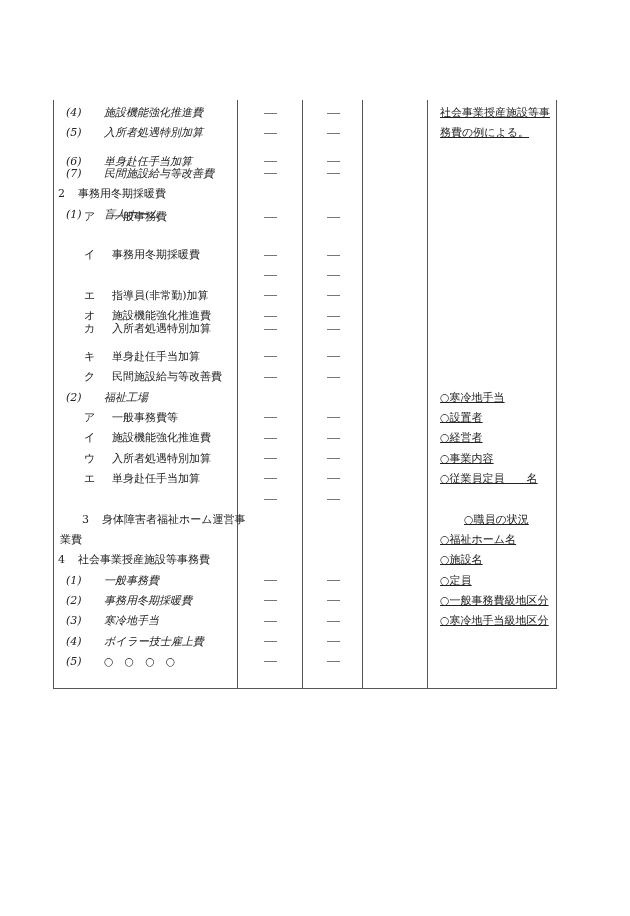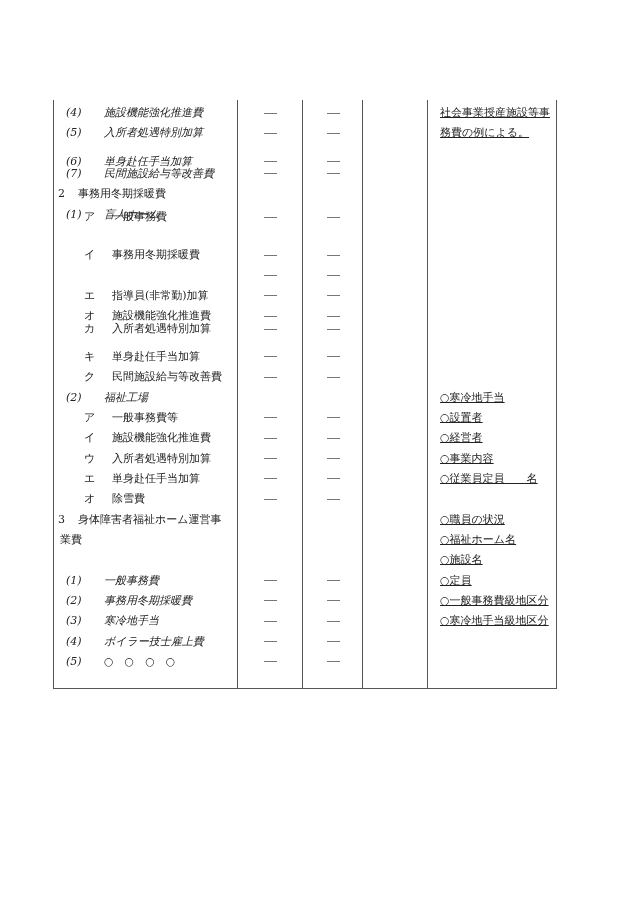--- a/index.html
+++ b/index.html
@@ -136,38 +136,38 @@
       <div class="c3"><span class="dash" title="—"></span></div>
       <div class="c5">○事業内容</div>
     </div>
     <div class="row" style="top: 368.94px;">
       <div class="c1 lvl2"><span class="kana">エ</span><span>単身赴任手当加算</span></div>
       <div class="c2"><span class="dash" title="—"></span></div>
       <div class="c3"><span class="dash" title="—"></span></div>
       <div class="c5">○従業員定員　　名</div>
     </div>
     <div class="row" style="top: 389.27px;">
-      <div class="c1 lvl2"><span class="kana">オ</span><span>除雪費</span></div>
-      <div class="c2"><span class="dash" title="—"></span></div>
-      <div class="c3"><span class="dash" title="—"></span></div>
-      <div class="c5"></div>
-    </div>
-    <div class="row" style="top: 409.6px;">
+      <div class="c2"><span class="dash" title="—"></span></div>
+      <div class="c3"><span class="dash" title="—"></span></div>
+      <div class="c5"></div>
+    </div>
+    <div class="row" style="top: 409.6px; margin-left: 24px;">
       <div class="c1 lvl0"><span class="sec-num">3</span><span>身体障害者福祉ホーム運営事</span></div>
       <div class="c2"></div>
       <div class="c3"></div>
       <div class="c5">○職員の状況</div>
     </div>
     <div class="row" style="top: 429.93px;">
       <div class="c1 lvl0" style="padding-left: 6px;"><span>業費</span></div>
       <div class="c2"></div>
       <div class="c3"></div>
       <div class="c5">○福祉ホーム名</div>
     </div>
     <div class="row" style="top: 450.26px;">
+      <div class="c1 lvl0"><span class="sec-num">4</span><span>社会事業授産施設等事務費</span></div>
       <div class="c2"></div>
       <div class="c3"></div>
       <div class="c5">○施設名</div>
     </div>
     <div class="row" style="top: 470.59px;">
       <div class="c1 lvl1"><span class="num">(1)</span><span>一般事務費</span></div>
       <div class="c2"><span class="dash" title="—"></span></div>
       <div class="c3"><span class="dash" title="—"></span></div>
       <div class="c5">○定員</div>
     </div>

